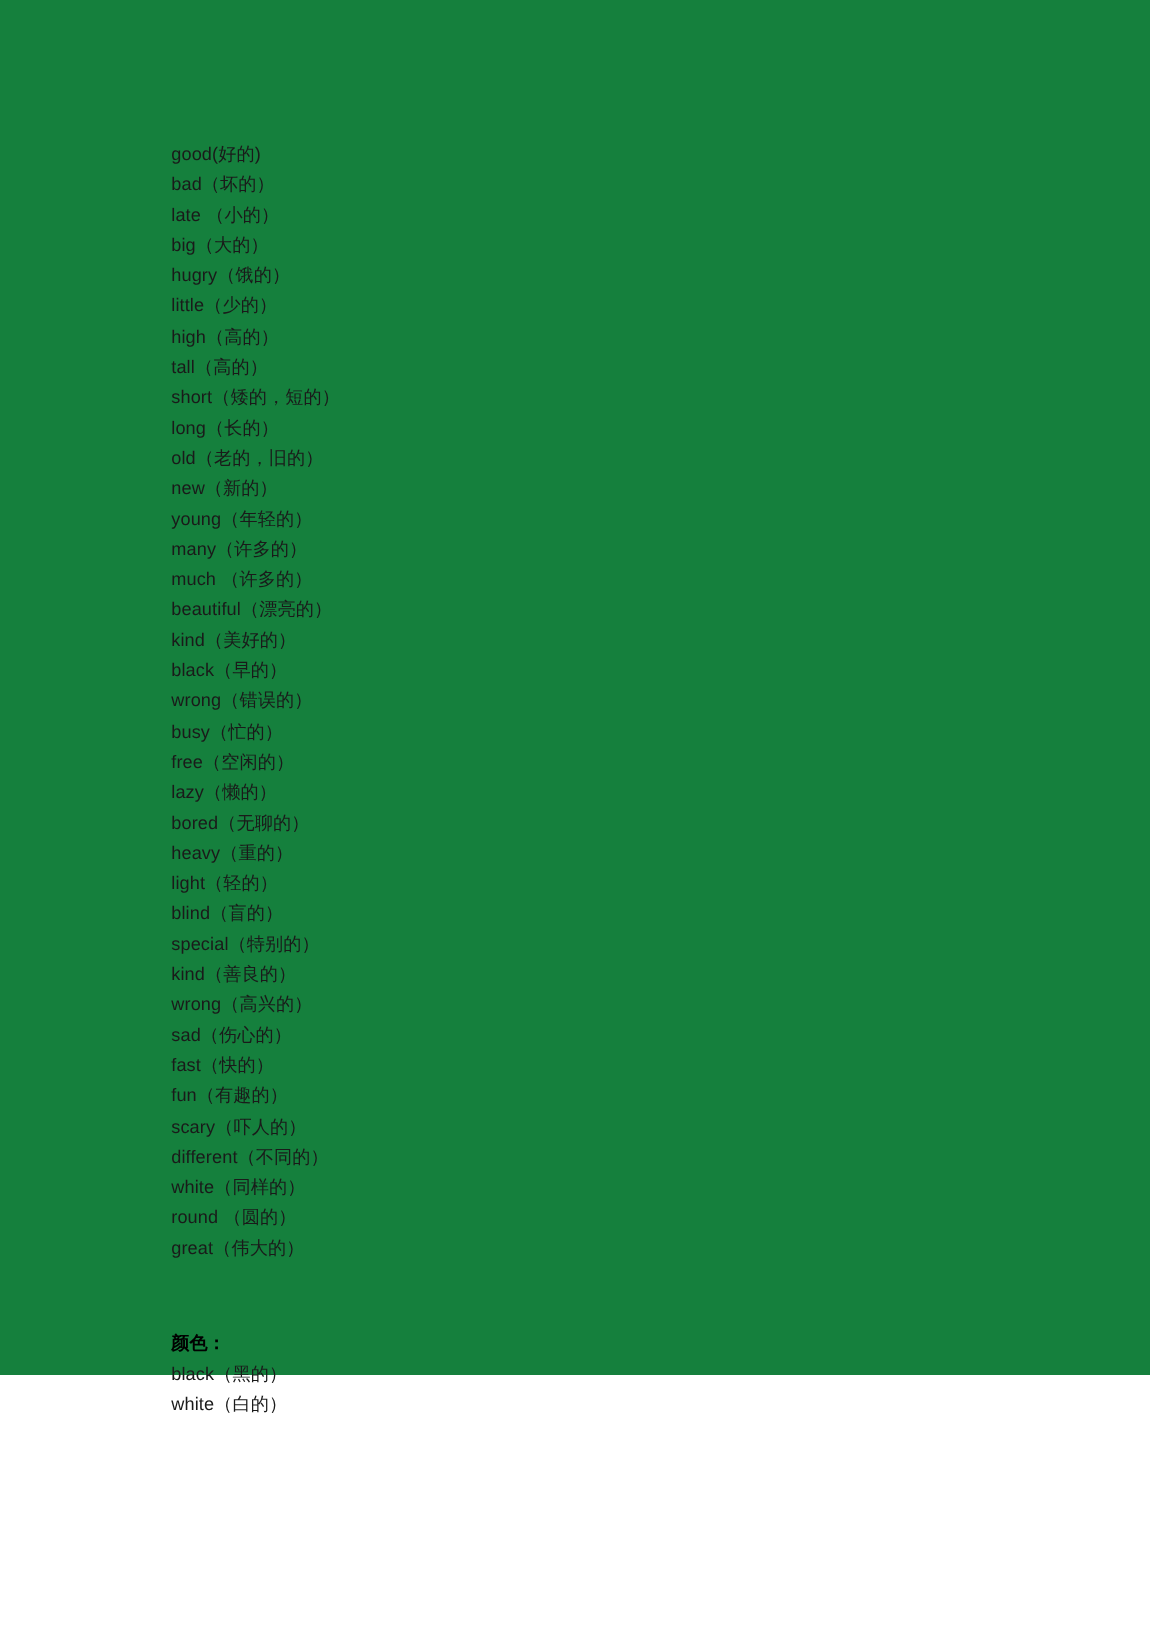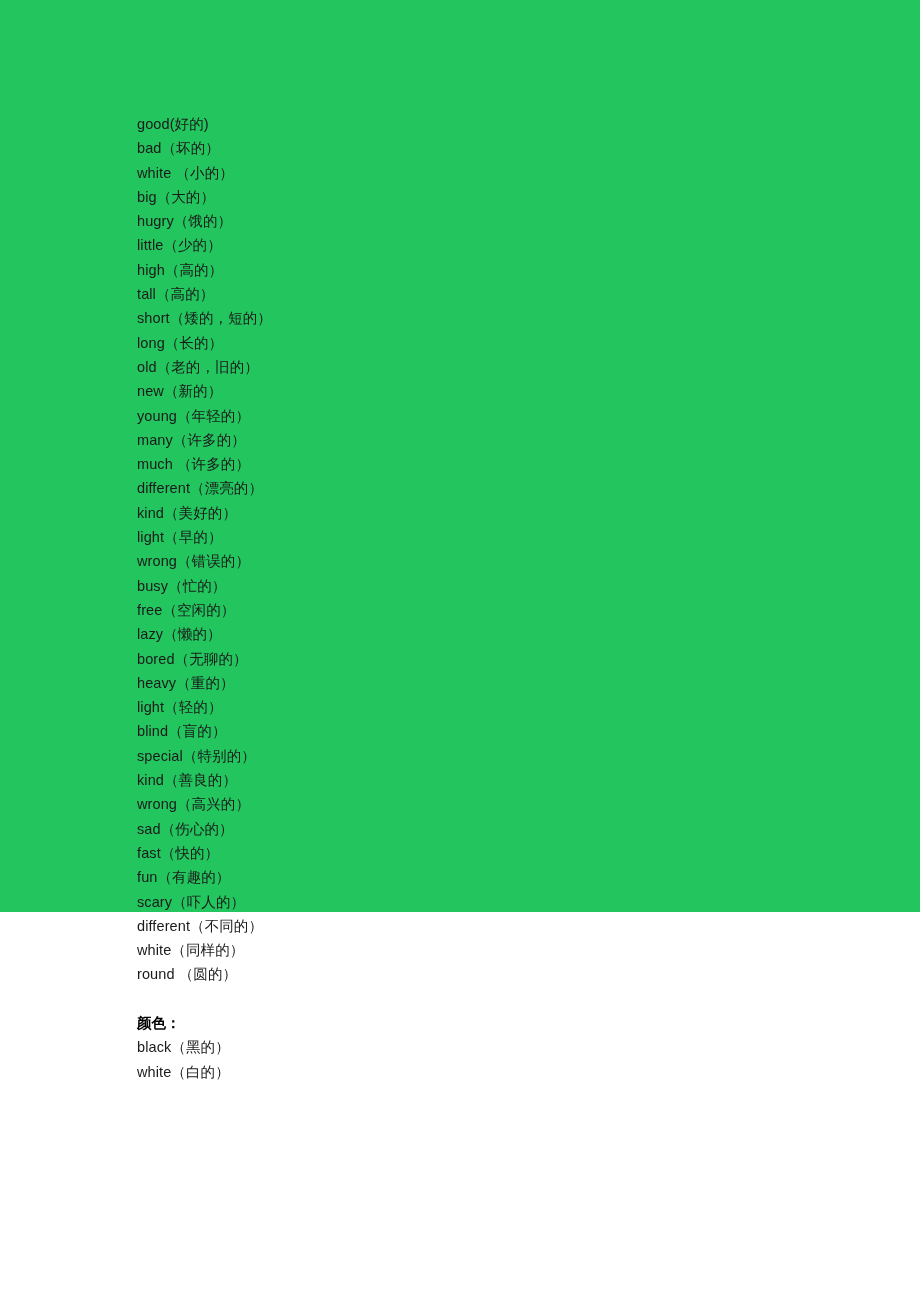--- a/index.html
+++ b/index.html
@@ -11,22 +11,22 @@
     width: 920px;
     height: 1302px;
     font-family: "Liberation Sans", "DejaVu Sans", sans-serif;
     color: #000000;
     -webkit-font-smoothing: antialiased;
     overflow: hidden;
   }
   .page {
     position: relative;
     width: 920px;
-    height: 912px;
-    background: #22c55e;
+    height: 1100px;
+    background: #15803d;
     box-sizing: border-box;
   }
   .content {
     position: absolute;
     left: 137px;
     top: 112px;
     width: 660px;
   }
   .word-line {
     font-size: 14.5px;
@@ -37,65 +37,67 @@
   }
   .section-gap {
     height: 24.3px;
   }
   .section-heading {
     font-size: 14.5px;
     line-height: 24.3px;
     font-weight: bold;
     color: #000000;
     white-space: pre;
+    margin-top: 28px;
   }
 </style>
 </head>
 <body>
 
 <div class="page">
   <div class="content">
 
     <div>
       <div class="word-line">good(好的)</div>
       <div class="word-line">bad（坏的）</div>
-      <div class="word-line">white （小的）</div>
+      <div class="word-line">late （小的）</div>
       <div class="word-line">big（大的）</div>
       <div class="word-line">hugry（饿的）</div>
       <div class="word-line">little（少的）</div>
       <div class="word-line">high（高的）</div>
       <div class="word-line">tall（高的）</div>
       <div class="word-line">short（矮的，短的）</div>
       <div class="word-line">long（长的）</div>
       <div class="word-line">old（老的，旧的）</div>
       <div class="word-line">new（新的）</div>
       <div class="word-line">young（年轻的）</div>
       <div class="word-line">many（许多的）</div>
       <div class="word-line">much （许多的）</div>
-      <div class="word-line">different（漂亮的）</div>
+      <div class="word-line">beautiful（漂亮的）</div>
       <div class="word-line">kind（美好的）</div>
-      <div class="word-line">light（早的）</div>
+      <div class="word-line">black（早的）</div>
       <div class="word-line">wrong（错误的）</div>
       <div class="word-line">busy（忙的）</div>
       <div class="word-line">free（空闲的）</div>
       <div class="word-line">lazy（懒的）</div>
       <div class="word-line">bored（无聊的）</div>
       <div class="word-line">heavy（重的）</div>
       <div class="word-line">light（轻的）</div>
       <div class="word-line">blind（盲的）</div>
       <div class="word-line">special（特别的）</div>
       <div class="word-line">kind（善良的）</div>
       <div class="word-line">wrong（高兴的）</div>
       <div class="word-line">sad（伤心的）</div>
       <div class="word-line">fast（快的）</div>
       <div class="word-line">fun（有趣的）</div>
       <div class="word-line">scary（吓人的）</div>
       <div class="word-line">different（不同的）</div>
       <div class="word-line">white（同样的）</div>
       <div class="word-line">round （圆的）</div>
+      <div class="word-line">great（伟大的）</div>
     </div>
 
     <div class="section-gap"></div>
 
     <div>
       <div class="section-heading">颜色：</div>
       <div class="word-line">black（黑的）</div>
       <div class="word-line">white（白的）</div>
     </div>
 

